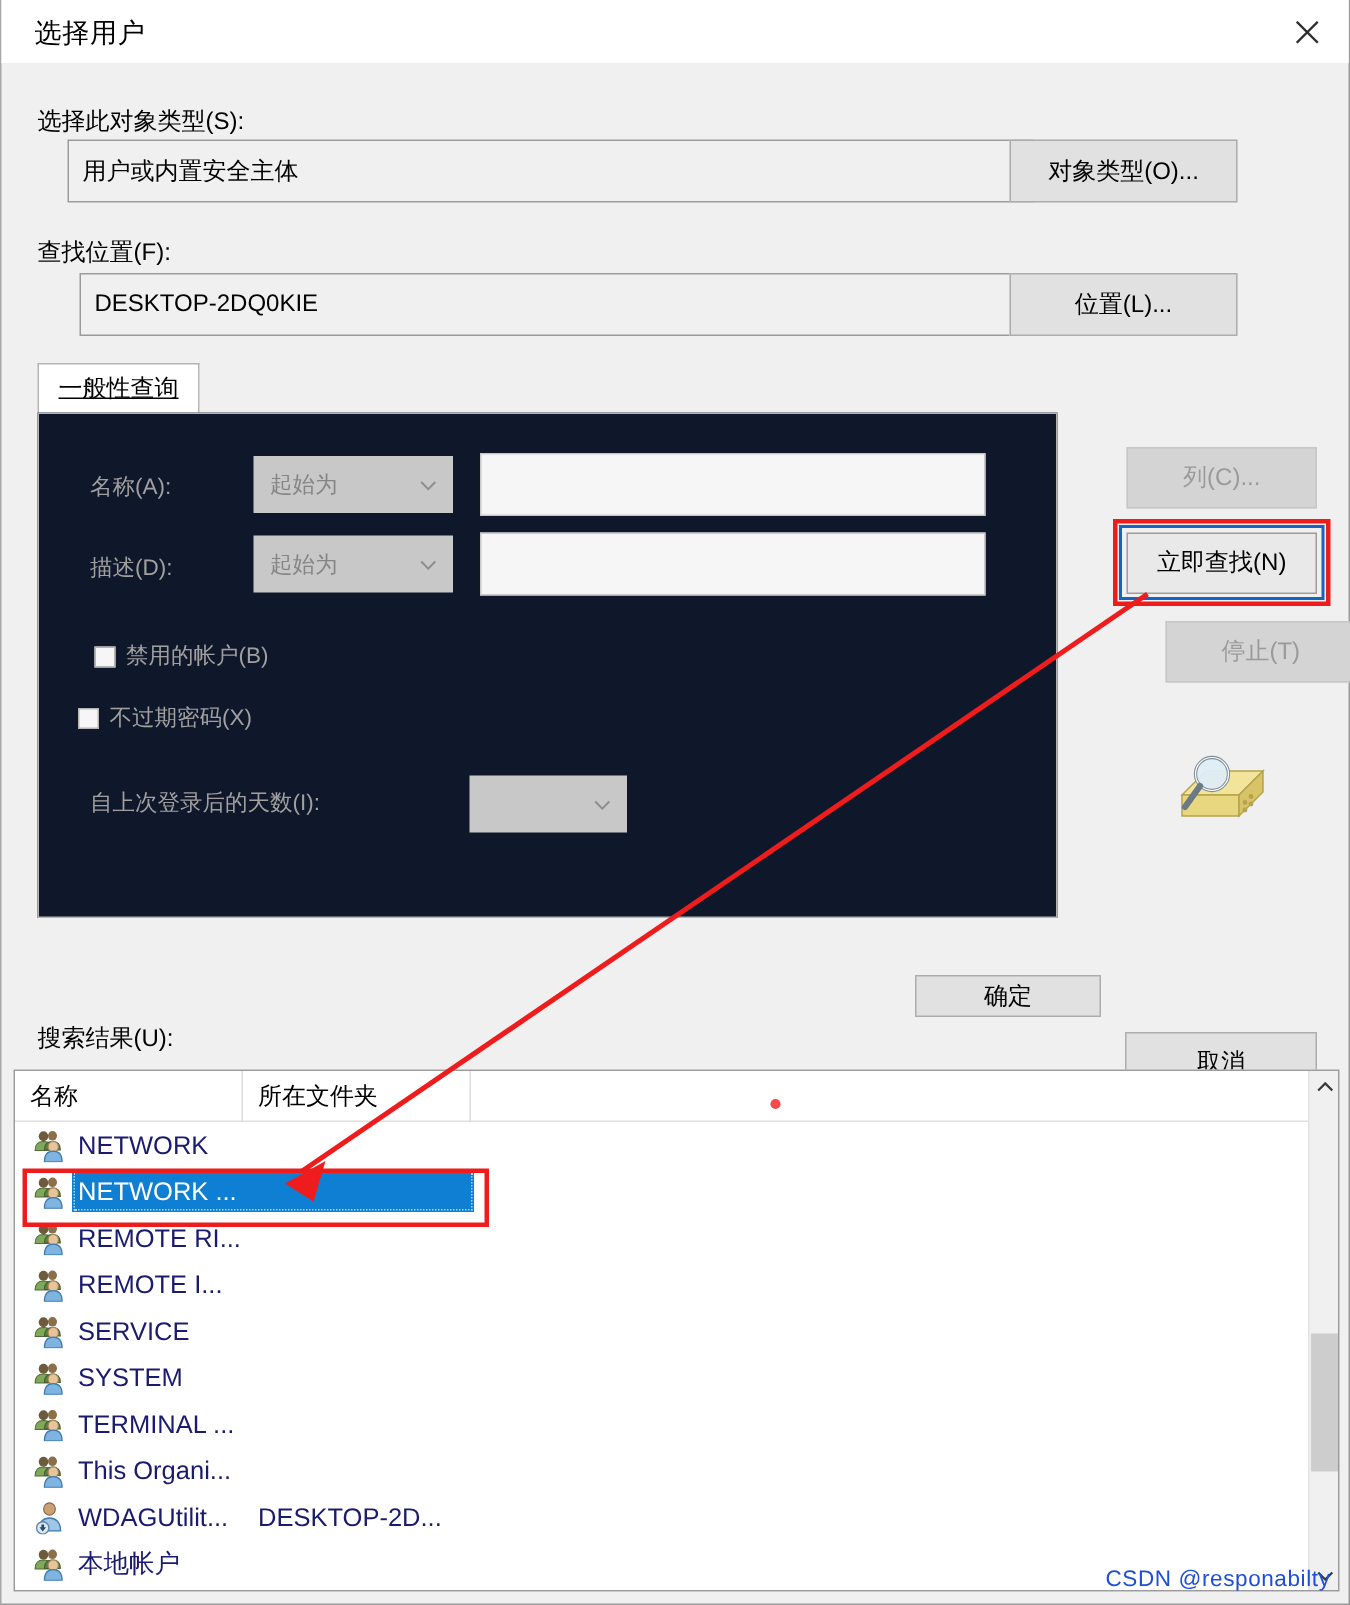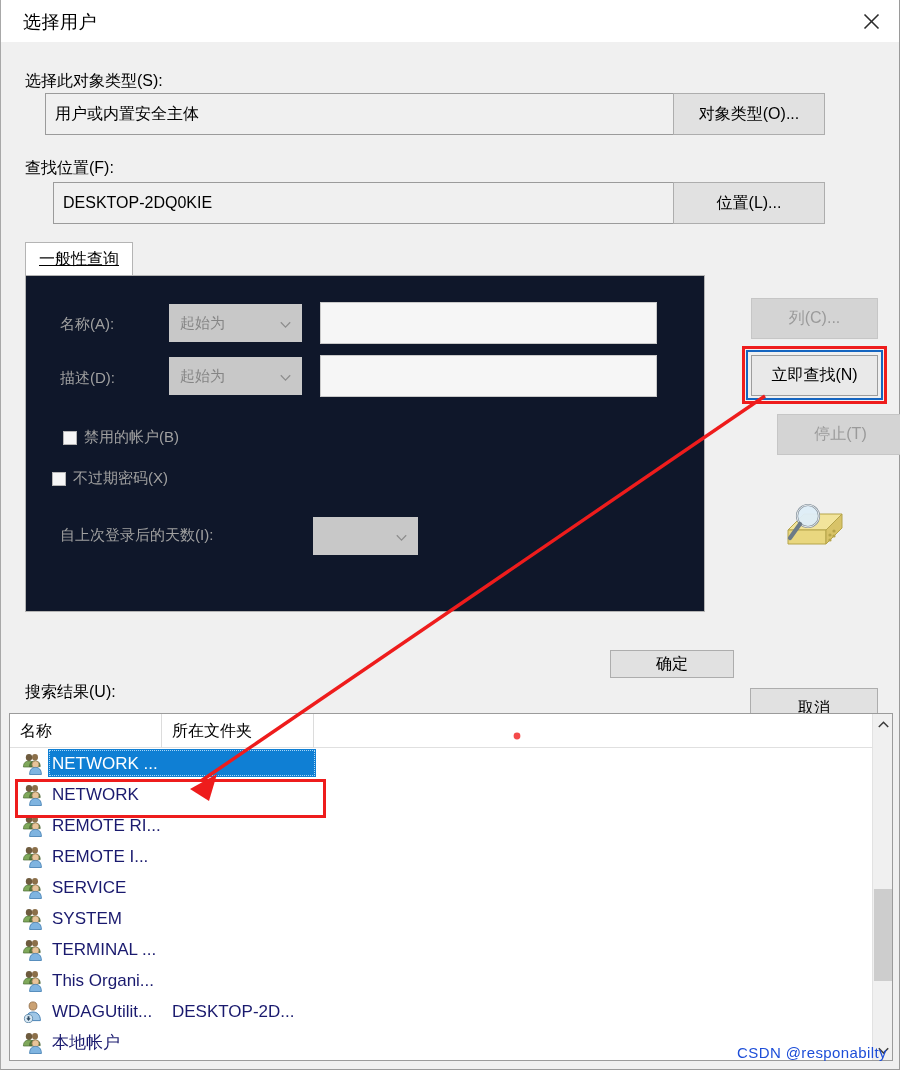--- a/index.html
+++ b/index.html
@@ -391,42 +391,42 @@
   <div class="results-label">搜索结果(U):</div>
 
   <div class="listview">
     <div class="lv-header">
       <div class="lv-col" style="left:0; width:152px;">名称</div>
       <div class="lv-col" style="left:152px; width:152px;">所在文件夹</div>
       <div class="lv-col" style="left:304px; width:558px; border-right:none;"></div>
     </div>
 
     <div class="lv-rows" id="rows">
+        <div class="lv-row">
+          <span class="ico"><svg width="24" height="22" viewBox="0 0 24 22">
+              <ellipse cx="7" cy="4.5" rx="3.2" ry="3.4" fill="#6e5b3e"></ellipse>
+              <path d="M1.4 14 C1.4 9.6 4 8 7 8 C10 8 12.6 9.6 12.6 14 Z" fill="#7fa85a" stroke="#4e6e36" stroke-width="0.7"></path>
+              <ellipse cx="13" cy="4.2" rx="3" ry="3.2" fill="#8b6f49"></ellipse>
+              <path d="M7.6 13.6 C7.6 9.4 10 8 13 8 C16 8 18.2 9.4 18.2 13.6 Z" fill="#5f7d45" stroke="#44602f" stroke-width="0.7"></path>
+              <ellipse cx="13.5" cy="11.5" rx="3.4" ry="3.6" fill="#e8c49a" stroke="#a9875e" stroke-width="0.7"></ellipse>
+              <path d="M7.6 21.5 C7.6 16.2 10.4 14.4 13.5 14.4 C16.6 14.4 19.4 16.2 19.4 21.5 Z" fill="#7fb4e0" stroke="#3d7bb0" stroke-width="0.8"></path>
+            </svg></span>
+          <span class="nm">NETWORK</span>
+        </div>
         <div class="lv-row selected">
           <div class="sel-bg"></div>
           <span class="ico"><svg width="24" height="22" viewBox="0 0 24 22">
               <ellipse cx="7" cy="4.5" rx="3.2" ry="3.4" fill="#6e5b3e"></ellipse>
               <path d="M1.4 14 C1.4 9.6 4 8 7 8 C10 8 12.6 9.6 12.6 14 Z" fill="#7fa85a" stroke="#4e6e36" stroke-width="0.7"></path>
               <ellipse cx="13" cy="4.2" rx="3" ry="3.2" fill="#8b6f49"></ellipse>
               <path d="M7.6 13.6 C7.6 9.4 10 8 13 8 C16 8 18.2 9.4 18.2 13.6 Z" fill="#5f7d45" stroke="#44602f" stroke-width="0.7"></path>
               <ellipse cx="13.5" cy="11.5" rx="3.4" ry="3.6" fill="#e8c49a" stroke="#a9875e" stroke-width="0.7"></ellipse>
               <path d="M7.6 21.5 C7.6 16.2 10.4 14.4 13.5 14.4 C16.6 14.4 19.4 16.2 19.4 21.5 Z" fill="#7fb4e0" stroke="#3d7bb0" stroke-width="0.8"></path>
             </svg></span>
           <span class="nm">NETWORK ...</span>
-        </div>
-        <div class="lv-row">
-          <span class="ico"><svg width="24" height="22" viewBox="0 0 24 22">
-              <ellipse cx="7" cy="4.5" rx="3.2" ry="3.4" fill="#6e5b3e"></ellipse>
-              <path d="M1.4 14 C1.4 9.6 4 8 7 8 C10 8 12.6 9.6 12.6 14 Z" fill="#7fa85a" stroke="#4e6e36" stroke-width="0.7"></path>
-              <ellipse cx="13" cy="4.2" rx="3" ry="3.2" fill="#8b6f49"></ellipse>
-              <path d="M7.6 13.6 C7.6 9.4 10 8 13 8 C16 8 18.2 9.4 18.2 13.6 Z" fill="#5f7d45" stroke="#44602f" stroke-width="0.7"></path>
-              <ellipse cx="13.5" cy="11.5" rx="3.4" ry="3.6" fill="#e8c49a" stroke="#a9875e" stroke-width="0.7"></ellipse>
-              <path d="M7.6 21.5 C7.6 16.2 10.4 14.4 13.5 14.4 C16.6 14.4 19.4 16.2 19.4 21.5 Z" fill="#7fb4e0" stroke="#3d7bb0" stroke-width="0.8"></path>
-            </svg></span>
-          <span class="nm">NETWORK</span>
         </div>
         <div class="lv-row">
           <span class="ico"><svg width="24" height="22" viewBox="0 0 24 22">
               <ellipse cx="7" cy="4.5" rx="3.2" ry="3.4" fill="#6e5b3e"></ellipse>
               <path d="M1.4 14 C1.4 9.6 4 8 7 8 C10 8 12.6 9.6 12.6 14 Z" fill="#7fa85a" stroke="#4e6e36" stroke-width="0.7"></path>
               <ellipse cx="13" cy="4.2" rx="3" ry="3.2" fill="#8b6f49"></ellipse>
               <path d="M7.6 13.6 C7.6 9.4 10 8 13 8 C16 8 18.2 9.4 18.2 13.6 Z" fill="#5f7d45" stroke="#44602f" stroke-width="0.7"></path>
               <ellipse cx="13.5" cy="11.5" rx="3.4" ry="3.6" fill="#e8c49a" stroke="#a9875e" stroke-width="0.7"></ellipse>
               <path d="M7.6 21.5 C7.6 16.2 10.4 14.4 13.5 14.4 C16.6 14.4 19.4 16.2 19.4 21.5 Z" fill="#7fb4e0" stroke="#3d7bb0" stroke-width="0.8"></path>
             </svg></span>

